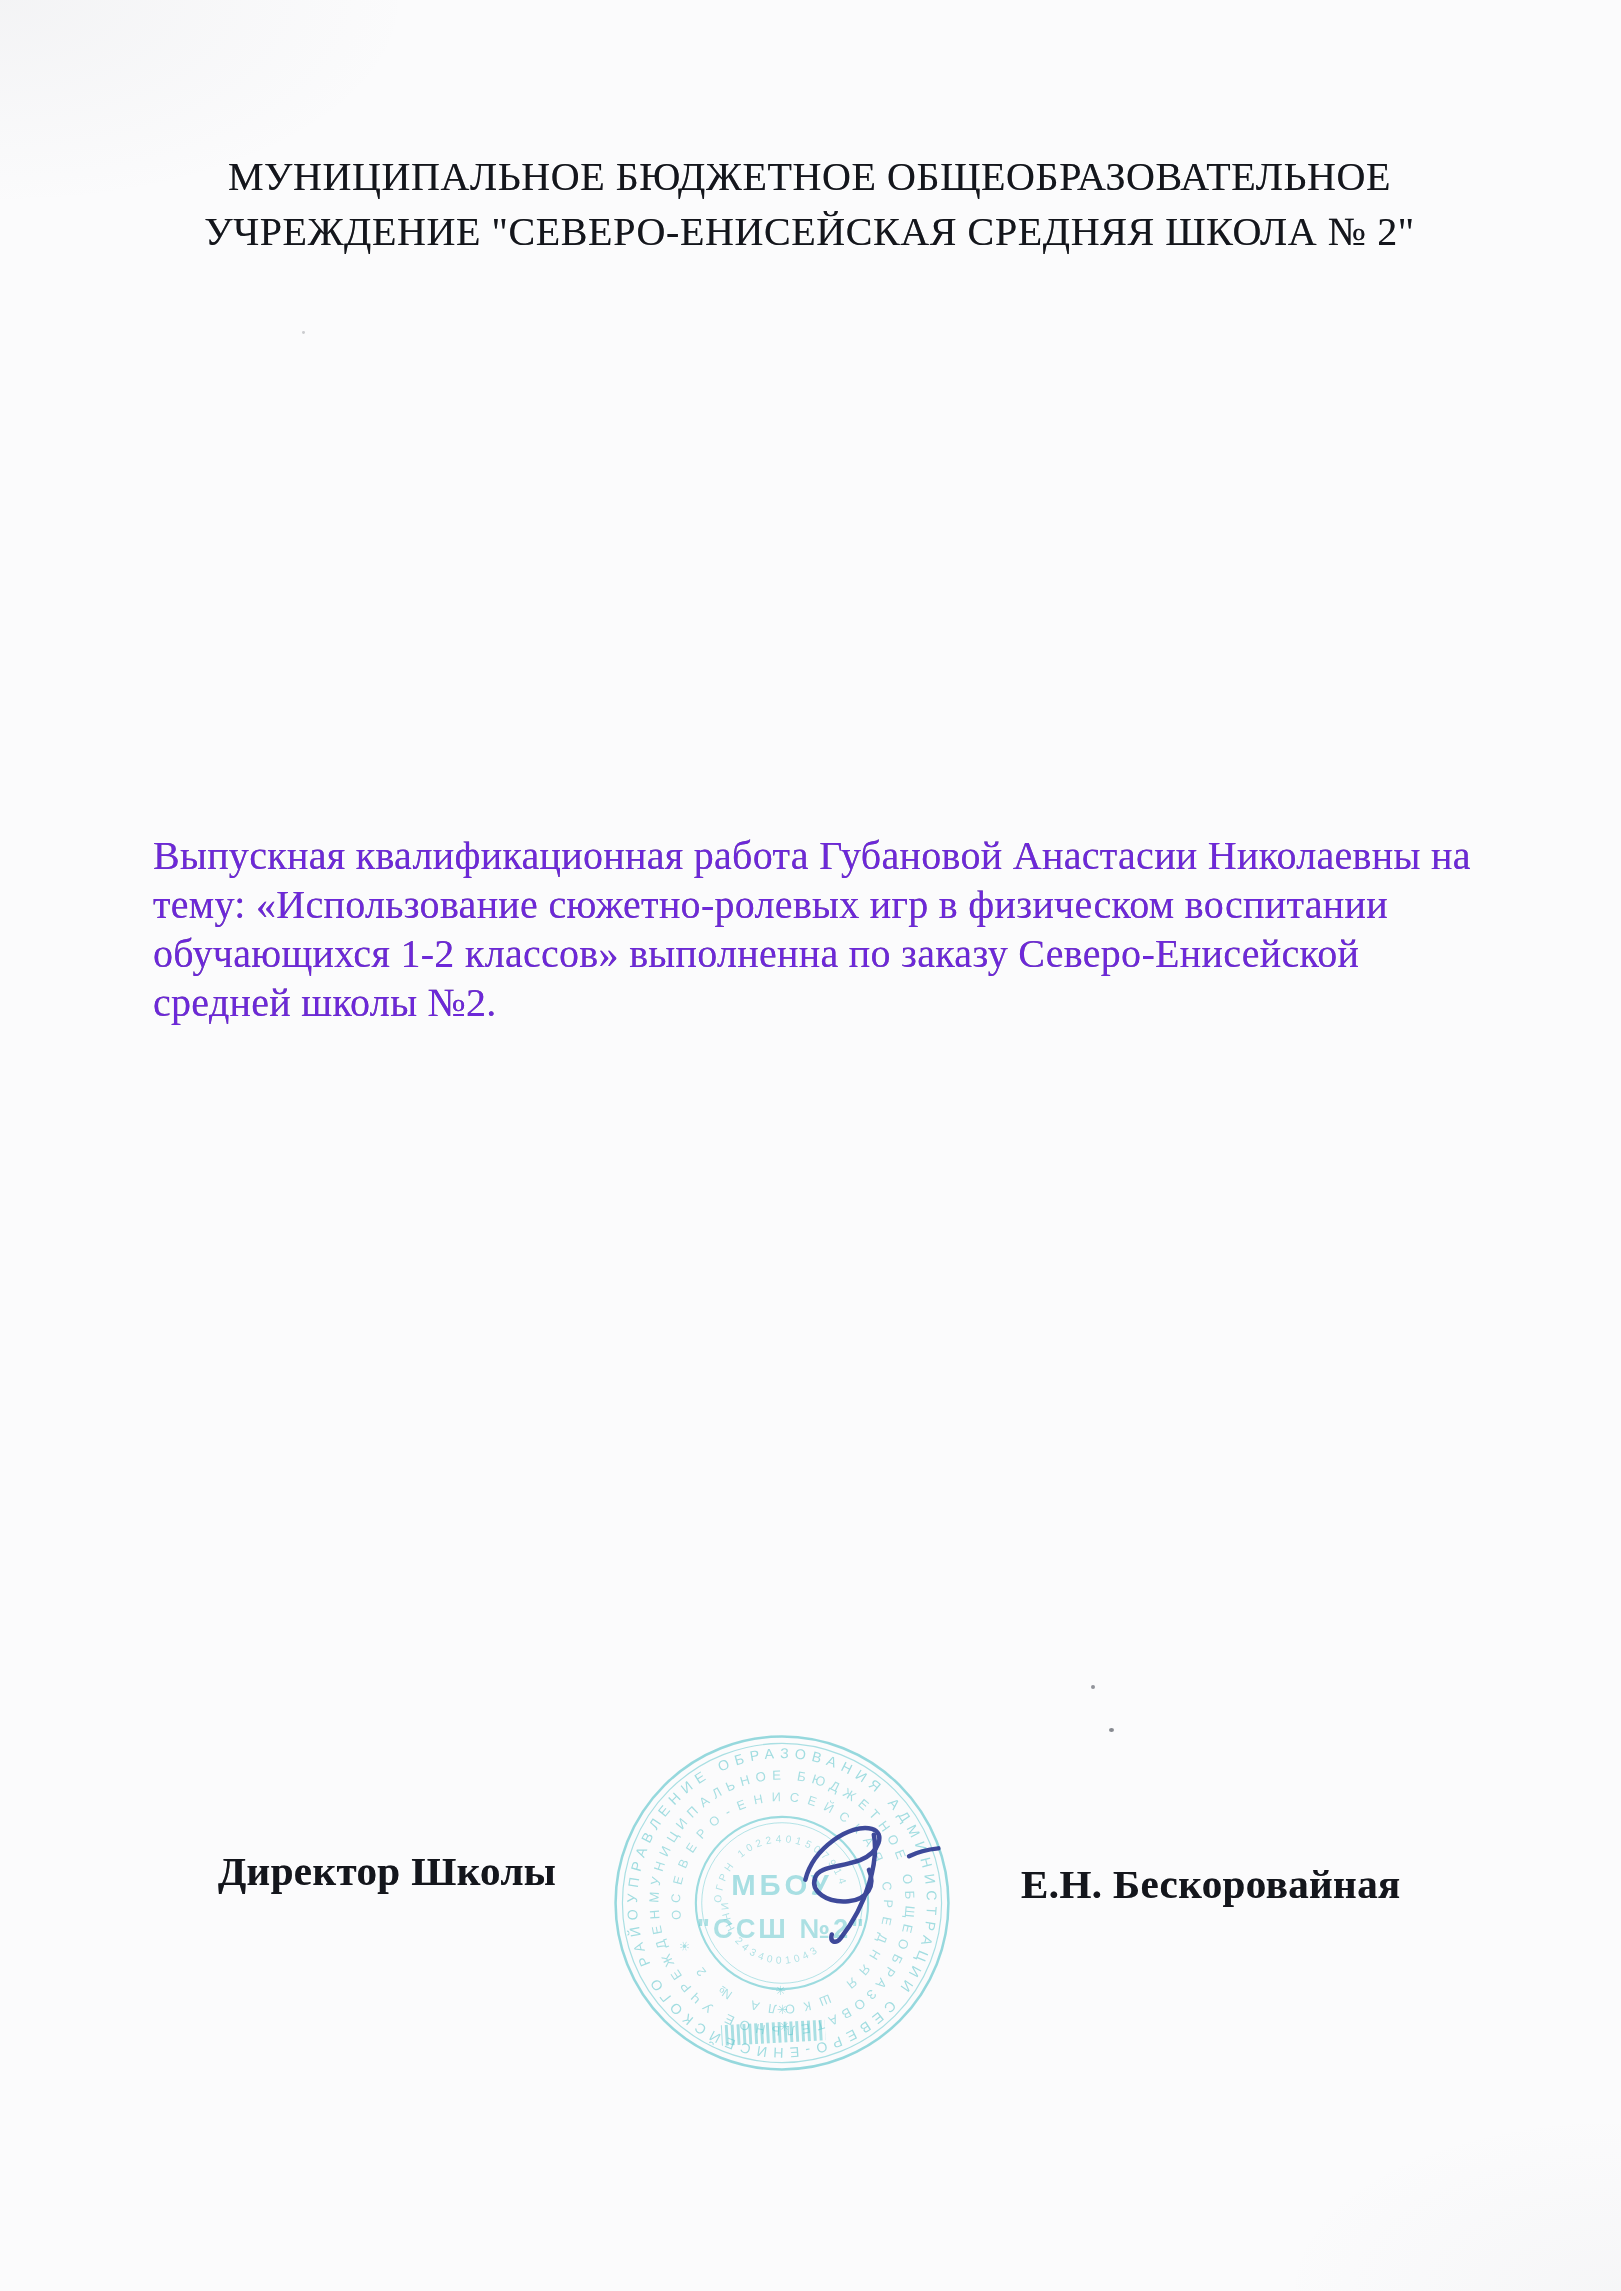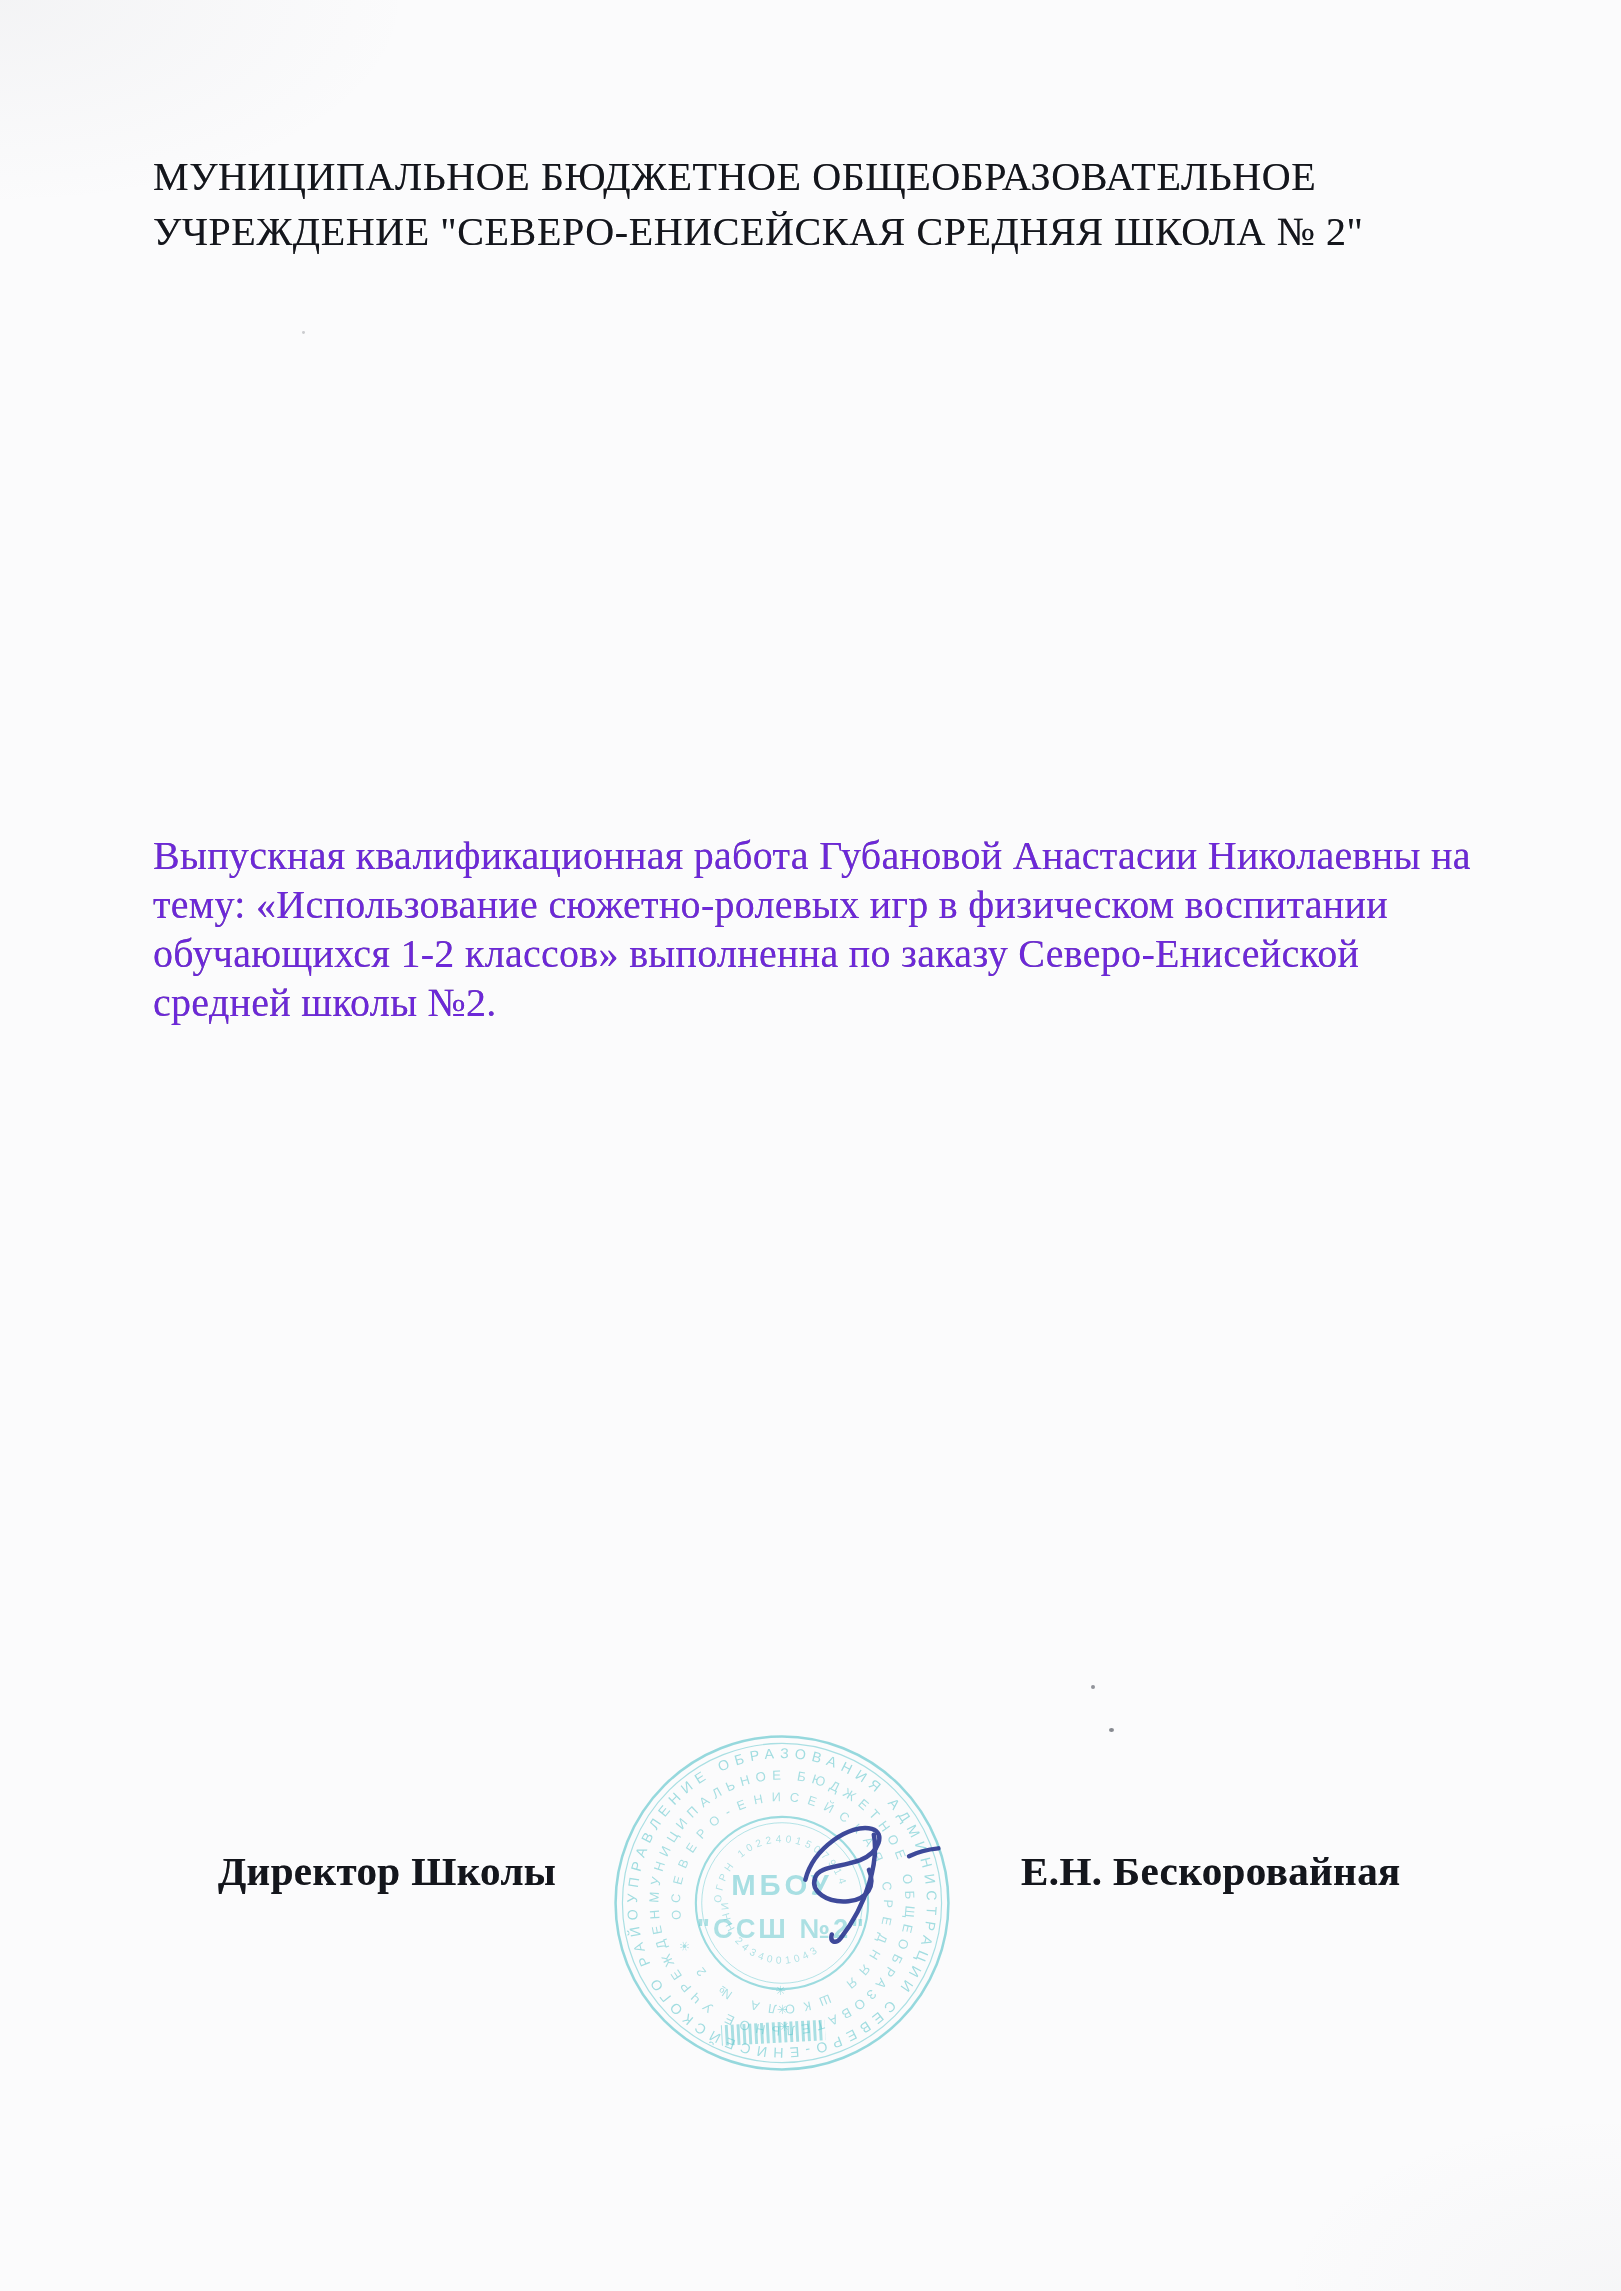--- a/index.html
+++ b/index.html
@@ -19,20 +19,21 @@
     background:
       radial-gradient(588px 294px at 0% 0%, rgba(120,125,135,0.06), transparent 70%),
       radial-gradient(490px 255px at 100% 100%, rgba(120,125,135,0.04), transparent 70%);
     pointer-events: none;
   }
   .doc-header {
     position: absolute;
     left: 153px;
     top: 149px;
     width: 1313px;
+    text-align: center;
   }
   .doc-header .line {
     font-size: 40px;
     line-height: 55px;
     letter-spacing: 0.6px;
     white-space: nowrap;
     color: #14161c;
     text-shadow: 0 0 0.5px rgba(20,22,28,0.6);
   }
   .doc-body {
@@ -53,21 +54,21 @@
     position: absolute;
     top: 1847px;
     font-size: 41px;
     letter-spacing: 0.4px;
     white-space: nowrap;
     color: #14161c;
     text-shadow: 0 0 0.5px rgba(20,22,28,0.6);
     font-weight: bold;
   }
   #director-label { left: 218px; }
-  #signatory-name { left: 1021px; }
+  #signatory-name { left: 1021px; margin-top: 13px; }
   .stamp-wrap {
     position: absolute;
     left: 596px;
     top: 1717px;
     width: 372px;
     height: 372px;
     opacity: 0.85;
     filter: blur(0.4px);
   }
   .signature-wrap {

